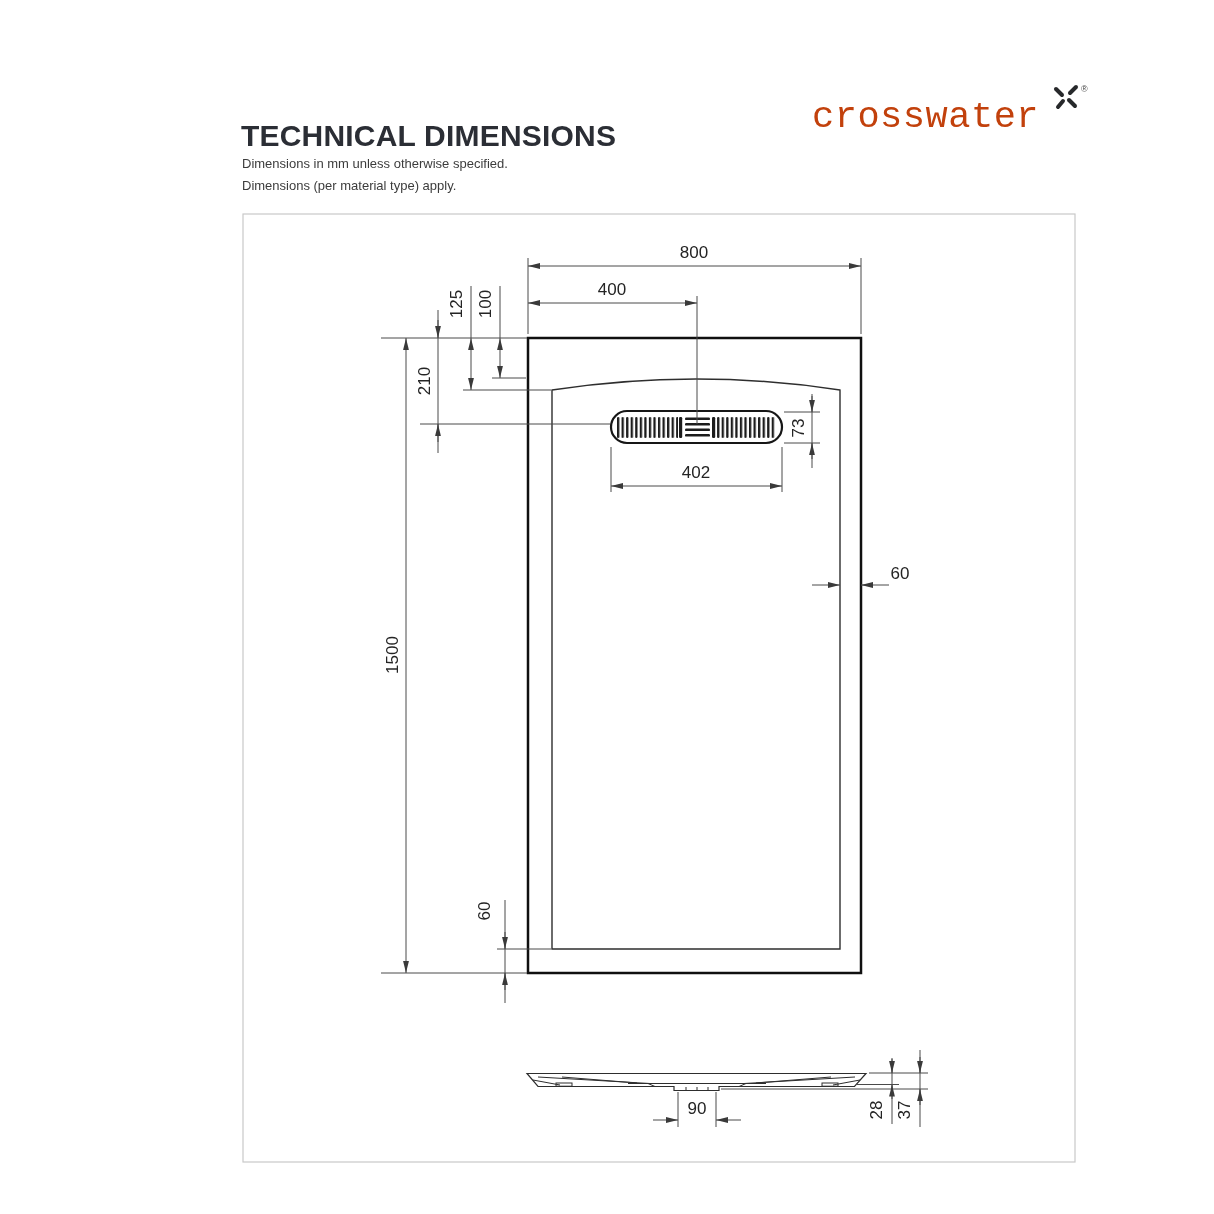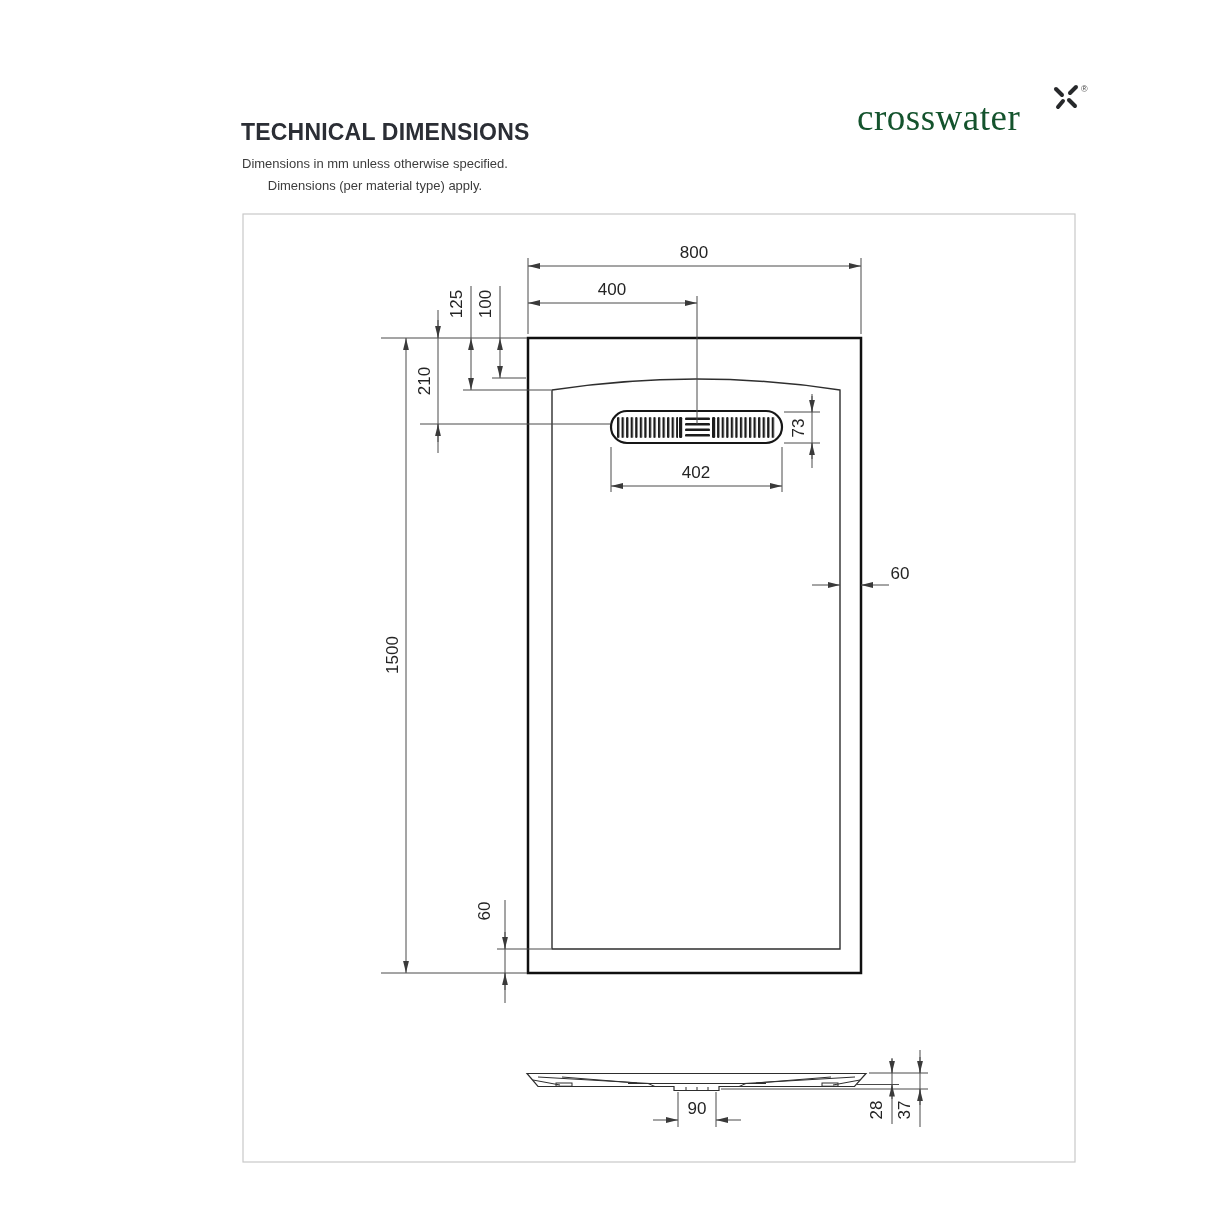--- a/index.html
+++ b/index.html
@@ -5,32 +5,32 @@
   html,body{margin:0;padding:0;background:#ffffff;}
   .page{
     position:relative;
     width:1214px;height:1214px;
     background:#ffffff;
     font-family:"Liberation Sans", sans-serif;
     overflow:hidden;
   }
   .title{
     position:absolute;left:241px;top:119px;
-    font-size:23px;font-weight:bold;letter-spacing:.2px;
+    font-size:30px;font-weight:bold;letter-spacing:.2px;
     color:#2b2e35;
   }
   .notes{
     position:absolute;left:242px;top:153px;
-    font-size:13px;color:#3c3c3c;line-height:22px;text-align:center;
+    font-size:13px;color:#3c3c3c;line-height:22px;
   }
   .logo{
-    position:absolute;left:857px;top:96px;
-    color:#14532d;
+    position:absolute;left:812px;top:96px;
+    color:#c2410c;
     font-size:37px;letter-spacing:.5px;
-    font-family:Liberation Serif, serif;
+    font-family:Liberation Mono, monospace;
   }
   .logo-mark{
     position:absolute;left:1051px;top:82px;
   }
   .logo-reg{
     position:absolute;left:1081px;top:84px;
     font-size:9px;color:#4a4a4a;
   }
   svg text{
     font-family:"Liberation Sans", sans-serif;

